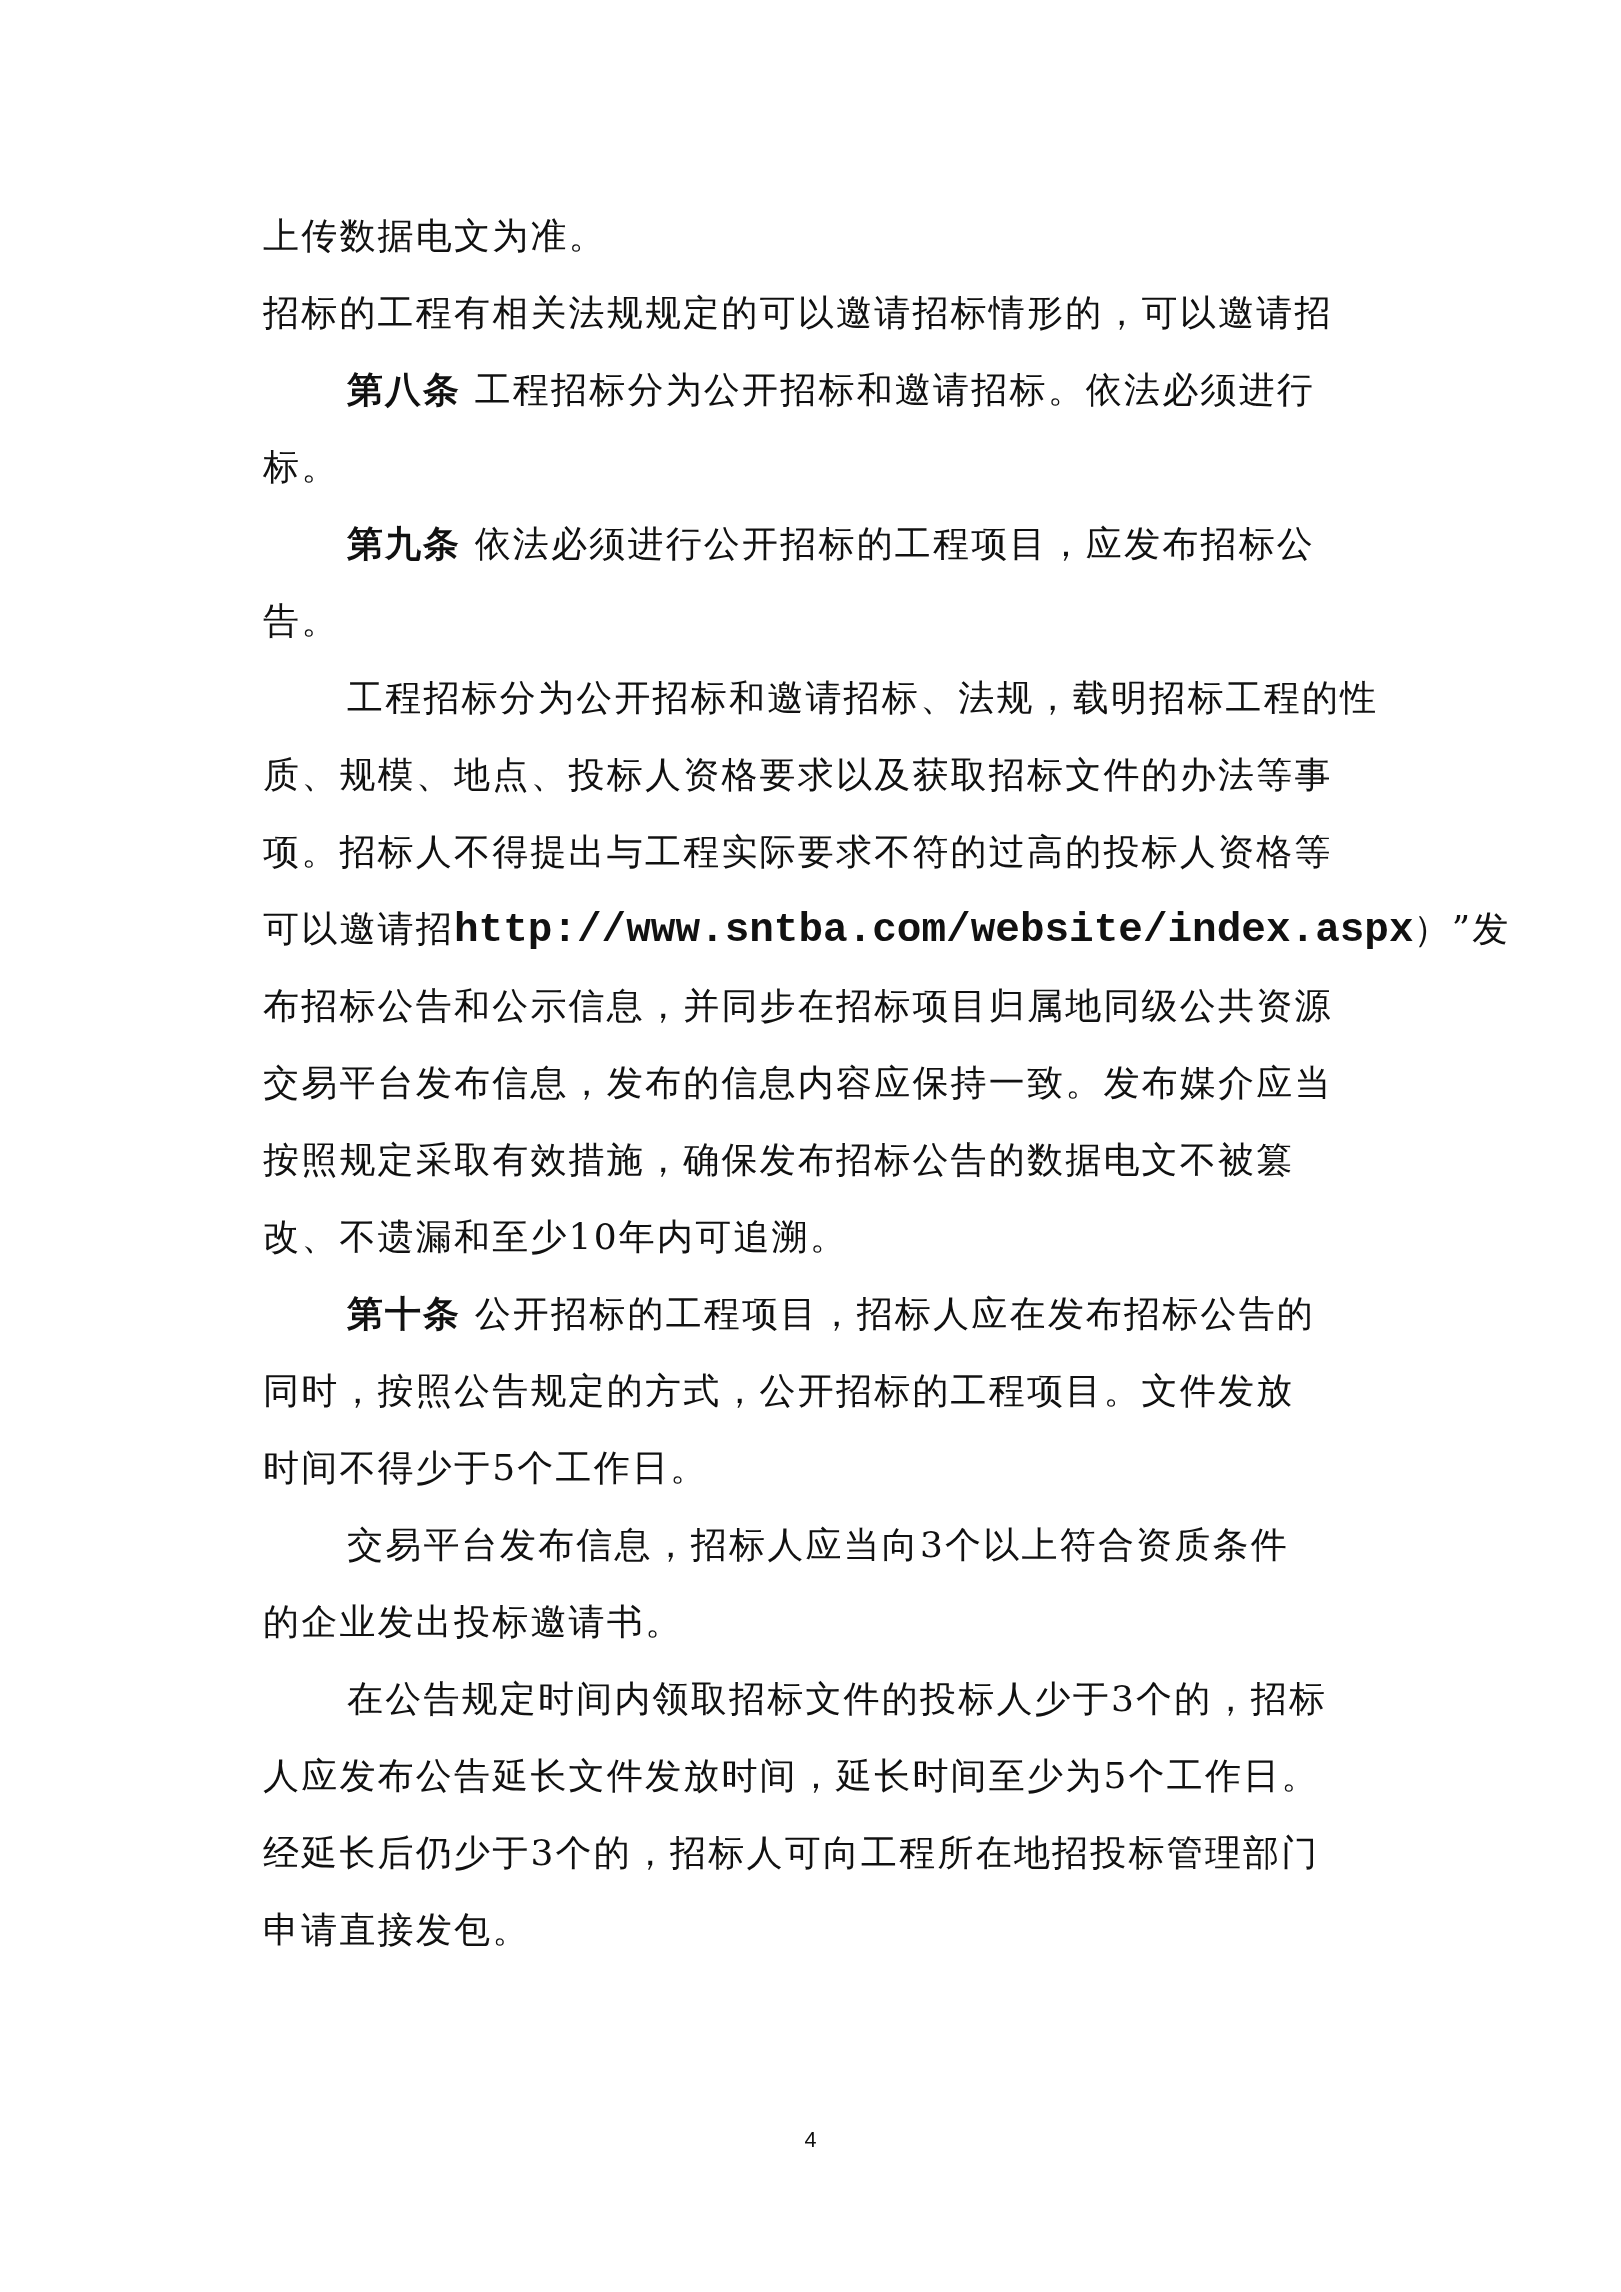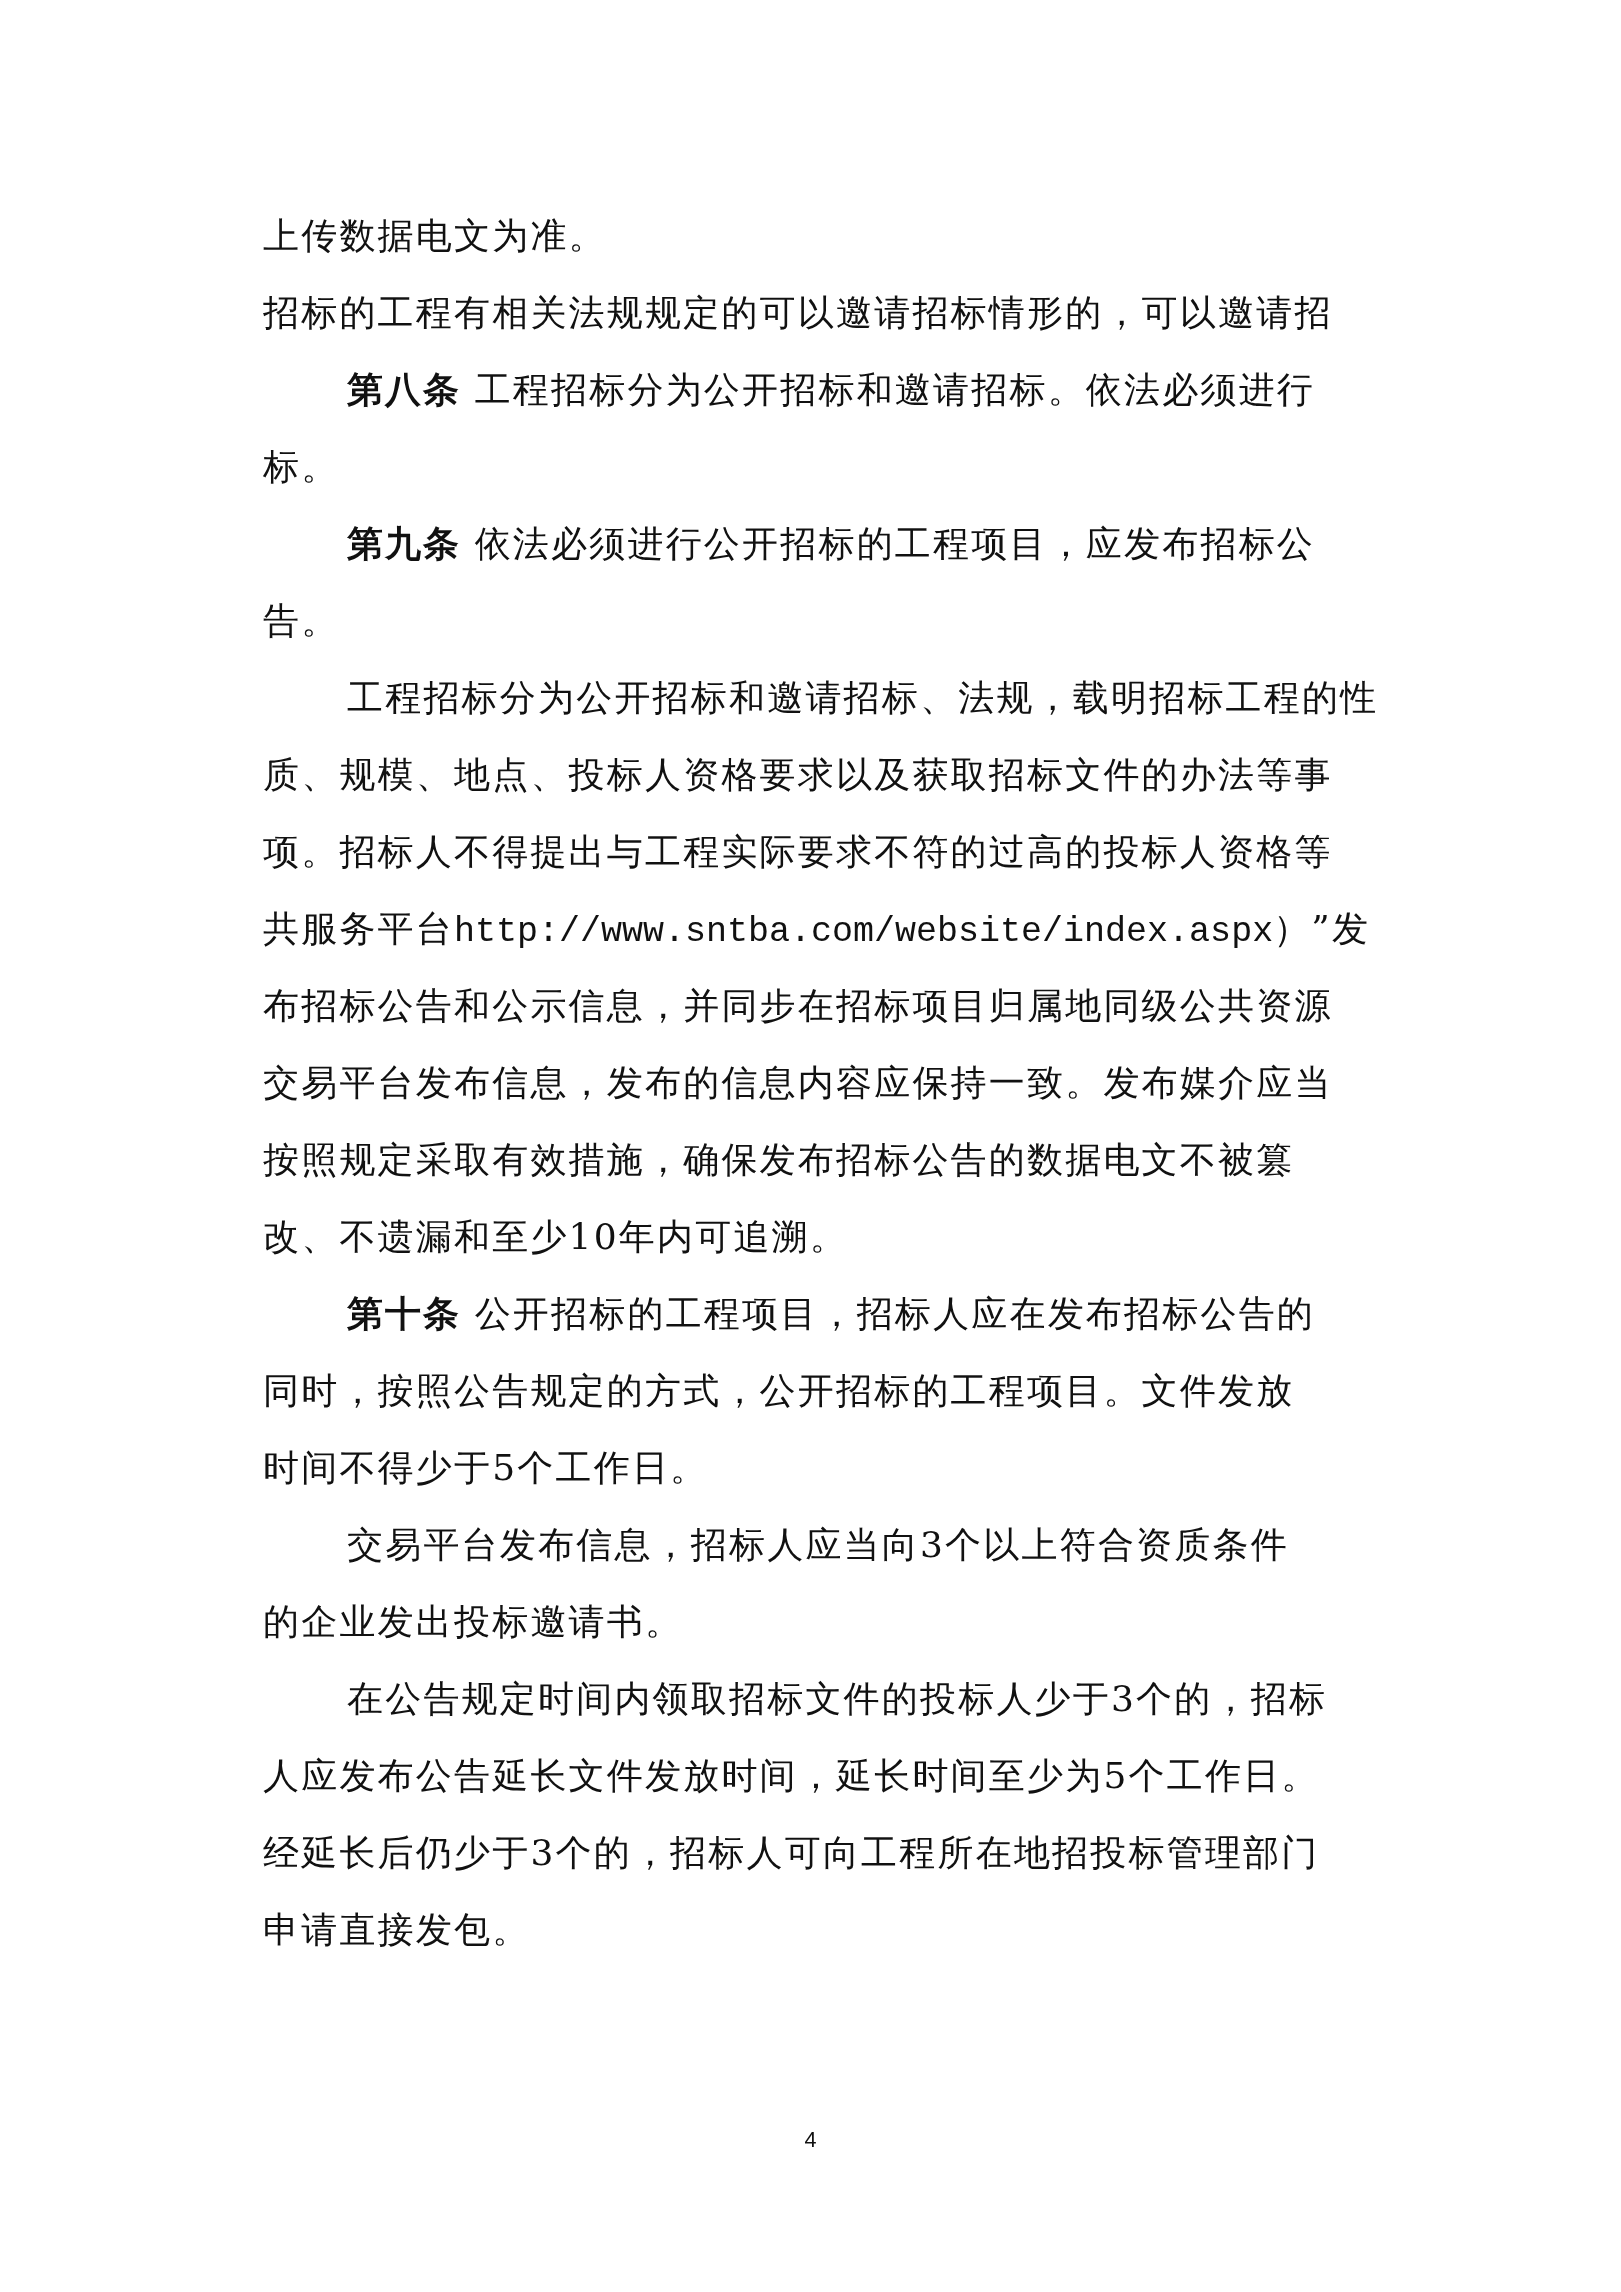--- a/index.html
+++ b/index.html
@@ -5,21 +5,21 @@
   html, body { margin: 0; padding: 0; background: #ffffff; }
   body { width: 1621px; height: 2293px; position: relative; overflow: hidden; }
   .page {
     position: absolute; left: 247px; top: 211px; width: 1137px;
     font-family: "DejaVu Serif", "Liberation Serif", serif;
     font-size: 36px; color: #111;
   }
   .line { height: 77px; line-height: 49px; white-space: nowrap; letter-spacing: 2.2px; margin-left: 16px; }
   .indent { padding-left: 84px; }
   .b { font-weight: bold; font-family: "DejaVu Sans", "Liberation Sans", sans-serif; letter-spacing: 2px; }
-  .mono { font-family: "Liberation Mono", "DejaVu Sans Mono", monospace; letter-spacing: 0; font-size: 35px; }
+  .mono { font-family: "Liberation Mono", "DejaVu Sans Mono", monospace; letter-spacing: 0; font-size: 41px; font-weight: bold; }
   .pagenum {
     position: absolute; left: 0; width: 1621px; top: 2127px; text-align: center;
     font-family: "Liberation Sans", sans-serif; font-size: 21.6px; color: #111;
   }
 </style>
 </head>
 <body>
 
 <div class="page">
   <div class="line">上传数据电文为准。</div>
@@ -27,21 +27,21 @@
   <div class="line">招标的工程有相关法规规定的可以邀请招标情形的，可以邀请招</div>
   <div class="line indent"><span class="b">第八条</span><span> 工程招标分为公开招标和邀请招标。依法必须进行</span></div>
   <div class="line">标。</div>
 
   <div class="line indent"><span class="b">第九条</span><span> 依法必须进行公开招标的工程项目，应发布招标公</span></div>
   <div class="line">告。</div>
 
   <div class="line indent">工程招标分为公开招标和邀请招标、法规，载明招标工程的性</div>
   <div class="line">质、规模、地点、投标人资格要求以及获取招标文件的办法等事</div>
   <div class="line">项。招标人不得提出与工程实际要求不符的过高的投标人资格等</div>
-  <div class="line"><span>共服务平台</span><span class="mono">http://www.sntba.com/website/index.aspx</span><span>）”发</span></div>
+  <div class="line"><span>可以邀请招</span><span class="mono">http://www.sntba.com/website/index.aspx</span><span>）”发</span></div>
   <div class="line">布招标公告和公示信息，并同步在招标项目归属地同级公共资源</div>
   <div class="line">交易平台发布信息，发布的信息内容应保持一致。发布媒介应当</div>
   <div class="line">按照规定采取有效措施，确保发布招标公告的数据电文不被篡</div>
   <div class="line">改、不遗漏和至少10年内可追溯。</div>
 
   <div class="line indent"><span class="b">第十条</span><span> 公开招标的工程项目，招标人应在发布招标公告的</span></div>
   <div class="line">同时，按照公告规定的方式，公开招标的工程项目。文件发放</div>
   <div class="line">时间不得少于5个工作日。</div>
 
   <div class="line indent">交易平台发布信息，招标人应当向3个以上符合资质条件</div>

